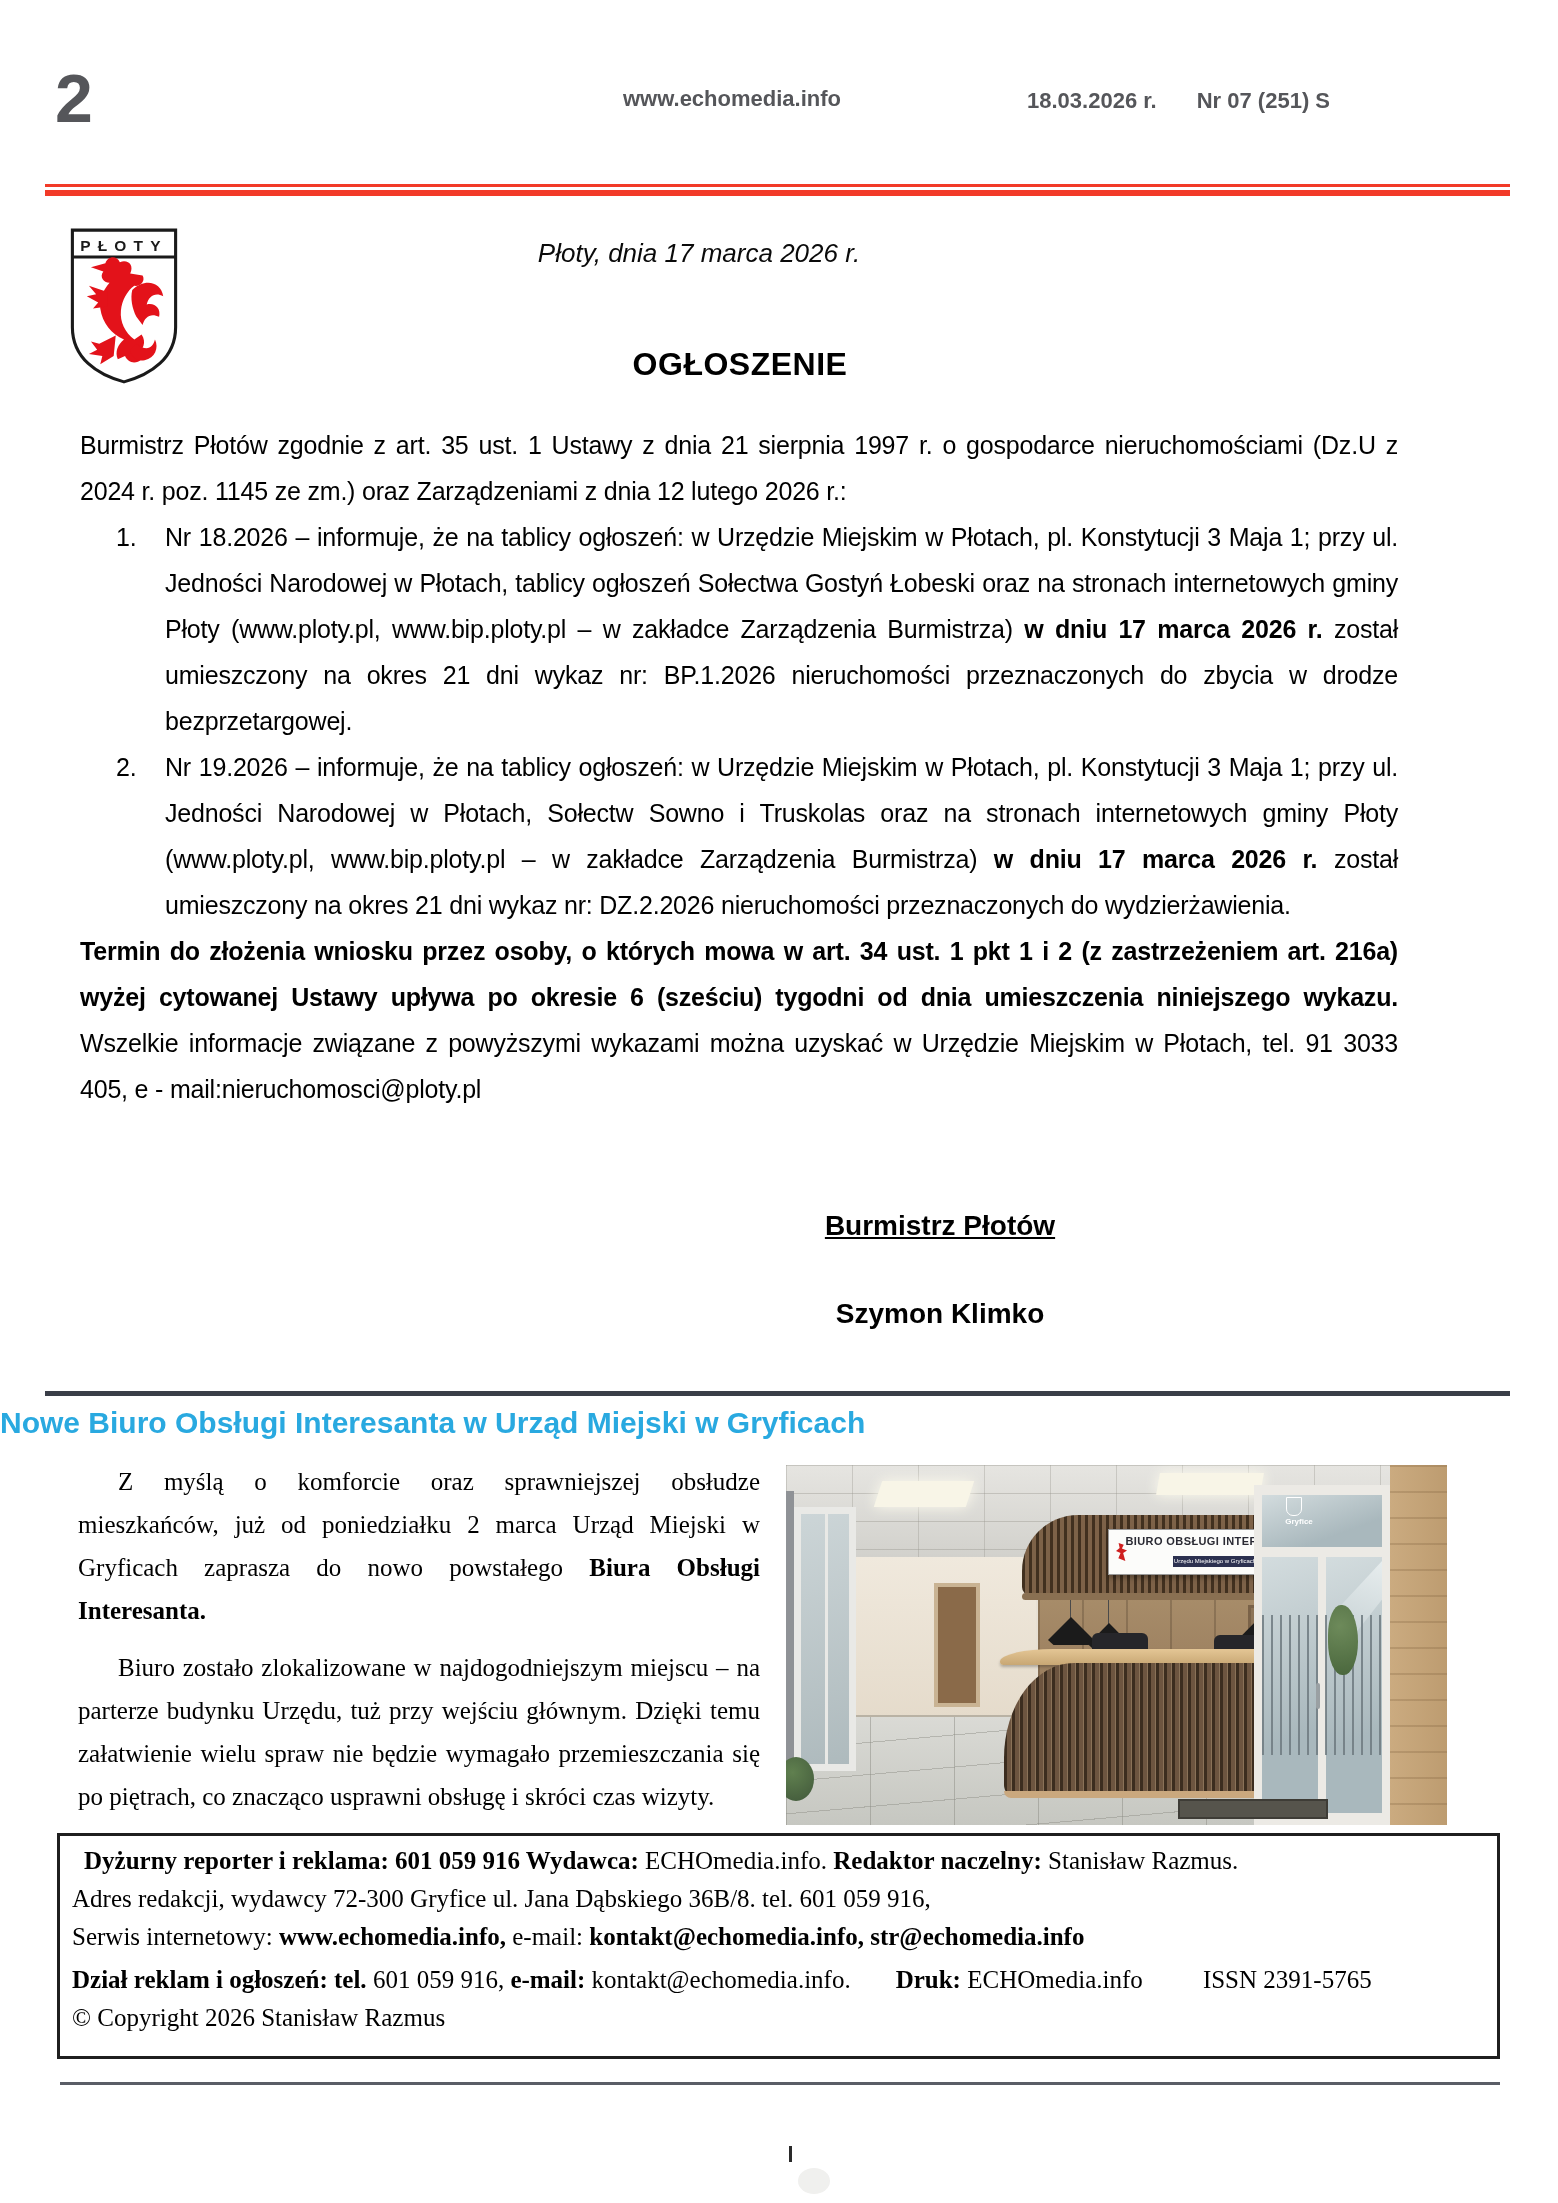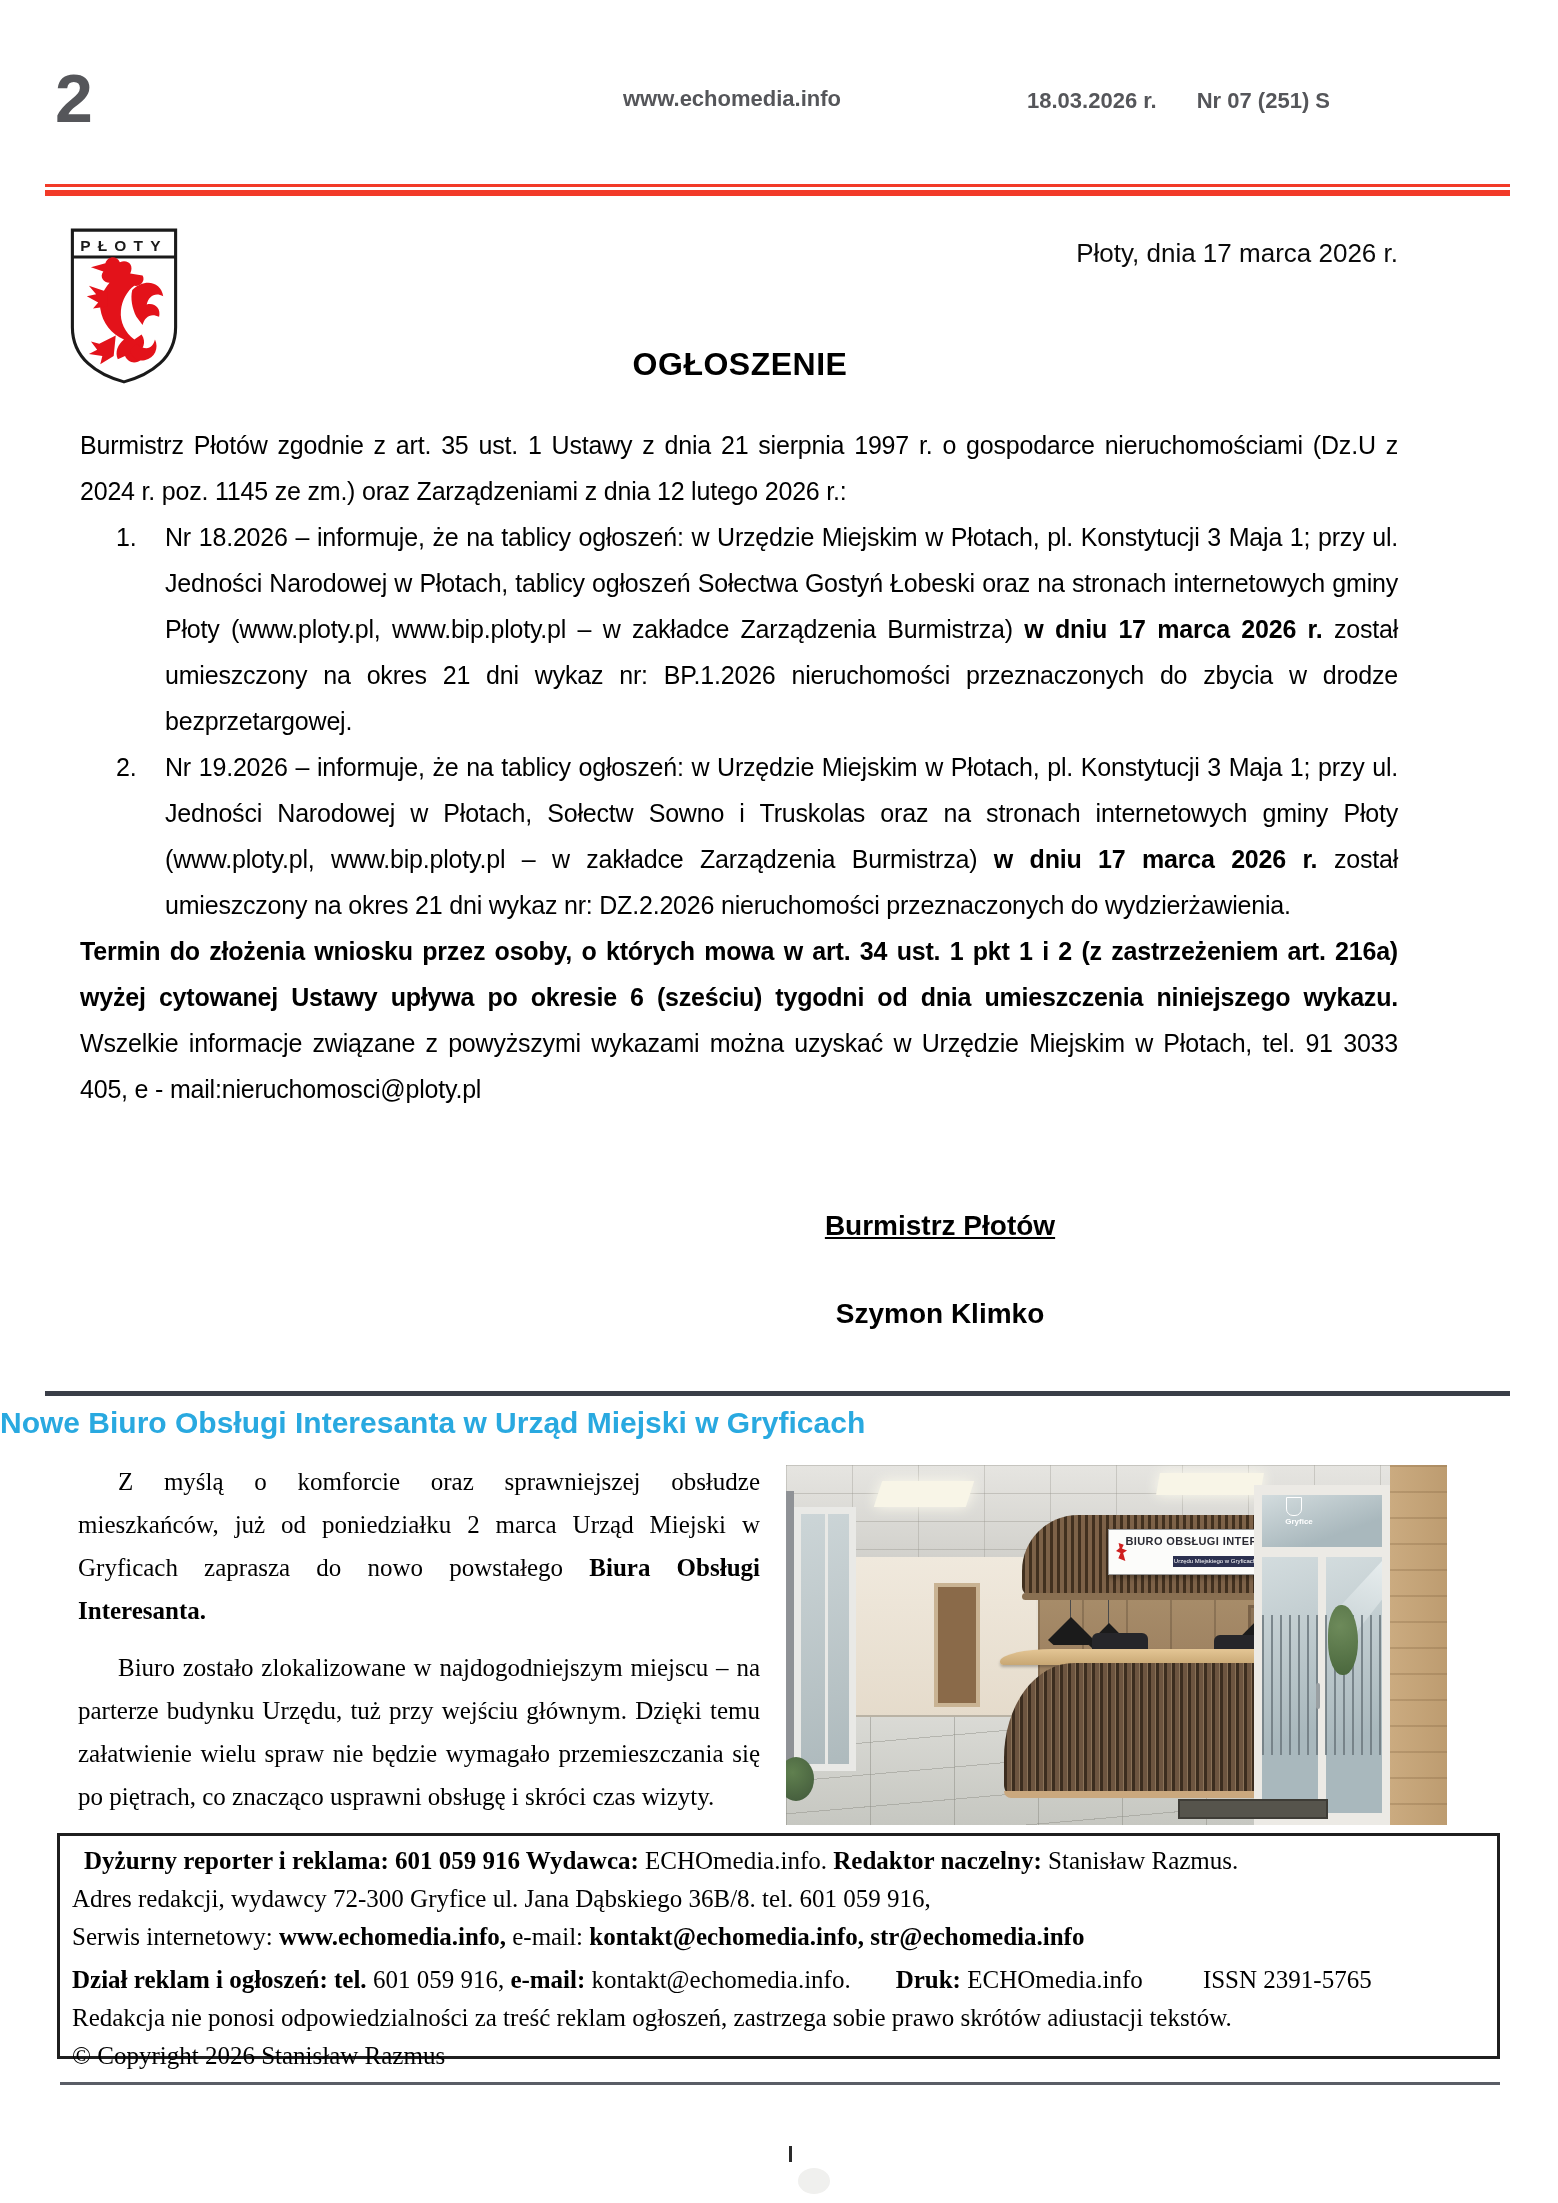--- a/index.html
+++ b/index.html
@@ -11,21 +11,21 @@
   .hdr-site{position:absolute;left:0;top:86px;width:1464px;text-align:center;
             font-weight:bold;font-size:22px;color:#55565a;}
   .hdr-right{position:absolute;top:88px;right:228px;display:flex;gap:40px;
              font-weight:bold;font-size:22px;color:#55565a;white-space:nowrap;}
   .redrule{position:absolute;left:45px;top:184px;width:1465px;}
   .redrule .thin{height:3px;background:#f23a28;}
   .redrule .gap{height:3px;background:#fff;}
   .redrule .thick{height:6px;background:#f23a28;}
 
   
-  .dateline{position:absolute;top:238px;left:0;width:1398px;text-align:right;font-size:26px;color:#0a0a0a;}
+  .dateline{position:absolute;top:238px;left:0;width:1398px;text-align:center;font-size:26px;color:#0a0a0a;font-style:italic;}
   .crest{position:absolute;left:68px;top:226px;width:112px;height:160px;}
   .ogl-title{position:absolute;top:346px;left:0;width:1480px;text-align:center;
              font-weight:bold;font-size:32px;letter-spacing:.5px;}
   .ann{position:absolute;left:80px;top:422px;width:1318px;font-size:25px;line-height:46px;
        letter-spacing:-0.2px;text-align:justify;}
   .ann .item{display:flex;}
   .ann .num{flex:0 0 85px;box-sizing:border-box;padding-left:36px;text-align:left;}
   .ann .itxt{flex:1;text-align:justify;}
   .ann b{font-weight:bold;margin-top:8px;}
   .sig{position:absolute;left:720px;top:1210px;width:440px;text-align:center;
@@ -240,21 +240,20 @@
     <div class="ph-glasslogo">Gryfice</div>
     <div class="ph-pillar"></div>
     <div class="ph-mat"></div>
   </div>
 
   <div class="footbox">
     <div class="ind"><b>Dyżurny reporter i reklama: 601 059 916 Wydawca:</b><span> ECHOmedia.info. </span><b>Redaktor naczelny:</b><span> Stanisław Razmus.</span></div>
     <div>Adres redakcji, wydawcy 72-300 Gryfice  ul. Jana Dąbskiego 36B/8.  tel. 601 059 916,</div>
     <div><span>Serwis internetowy: </span><b>www.echomedia.info,</b><span>  e-mail: </span><b>kontakt@echomedia.info, str@echomedia.info</b></div>
     <div class="mt"><b>Dział reklam i ogłoszeń: tel.</b><span> 601 059 916, </span><b>e-mail:</b><span> kontakt@echomedia.info.</span><span class="sp45"></span><b>Druk:</b><span> ECHOmedia.info</span><span class="sp60"></span><span>ISSN 2391-5765</span></div>
-    <div>Redakcja nie ponosi odpowiedzialności za treść reklam ogłoszeń, zastrzega sobie prawo skrótów adiustacji tekstów.</div>
     <div>© Copyright 2026 Stanisław Razmus</div>
   </div>
 
   <div class="bottomrule"></div>
   <div class="smudge"></div>
   <div class="tick"></div>
 
 </div>
 
 </body></html>

